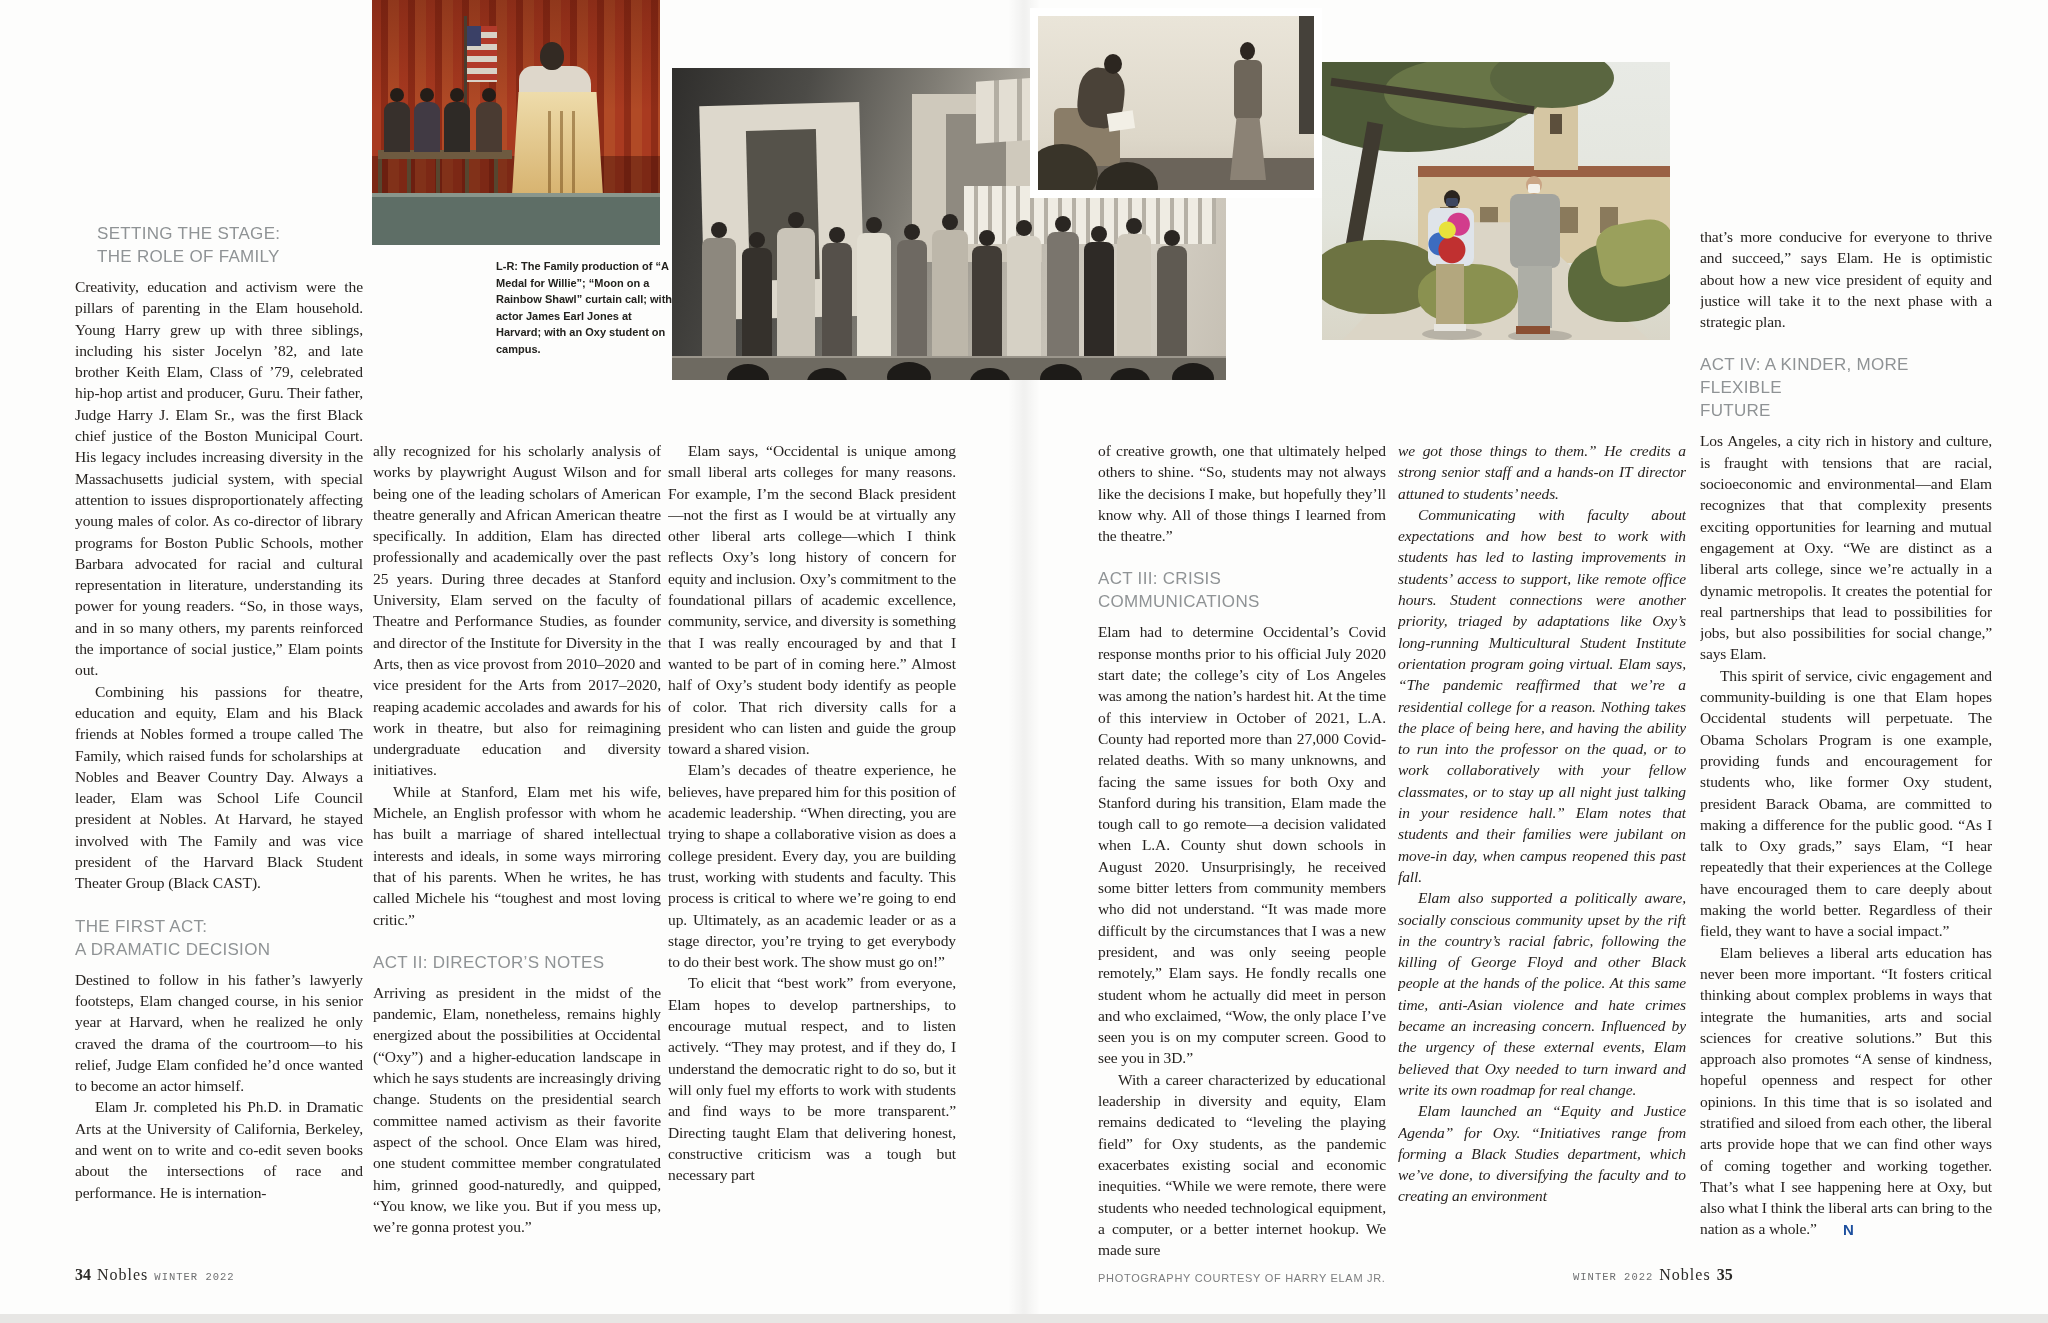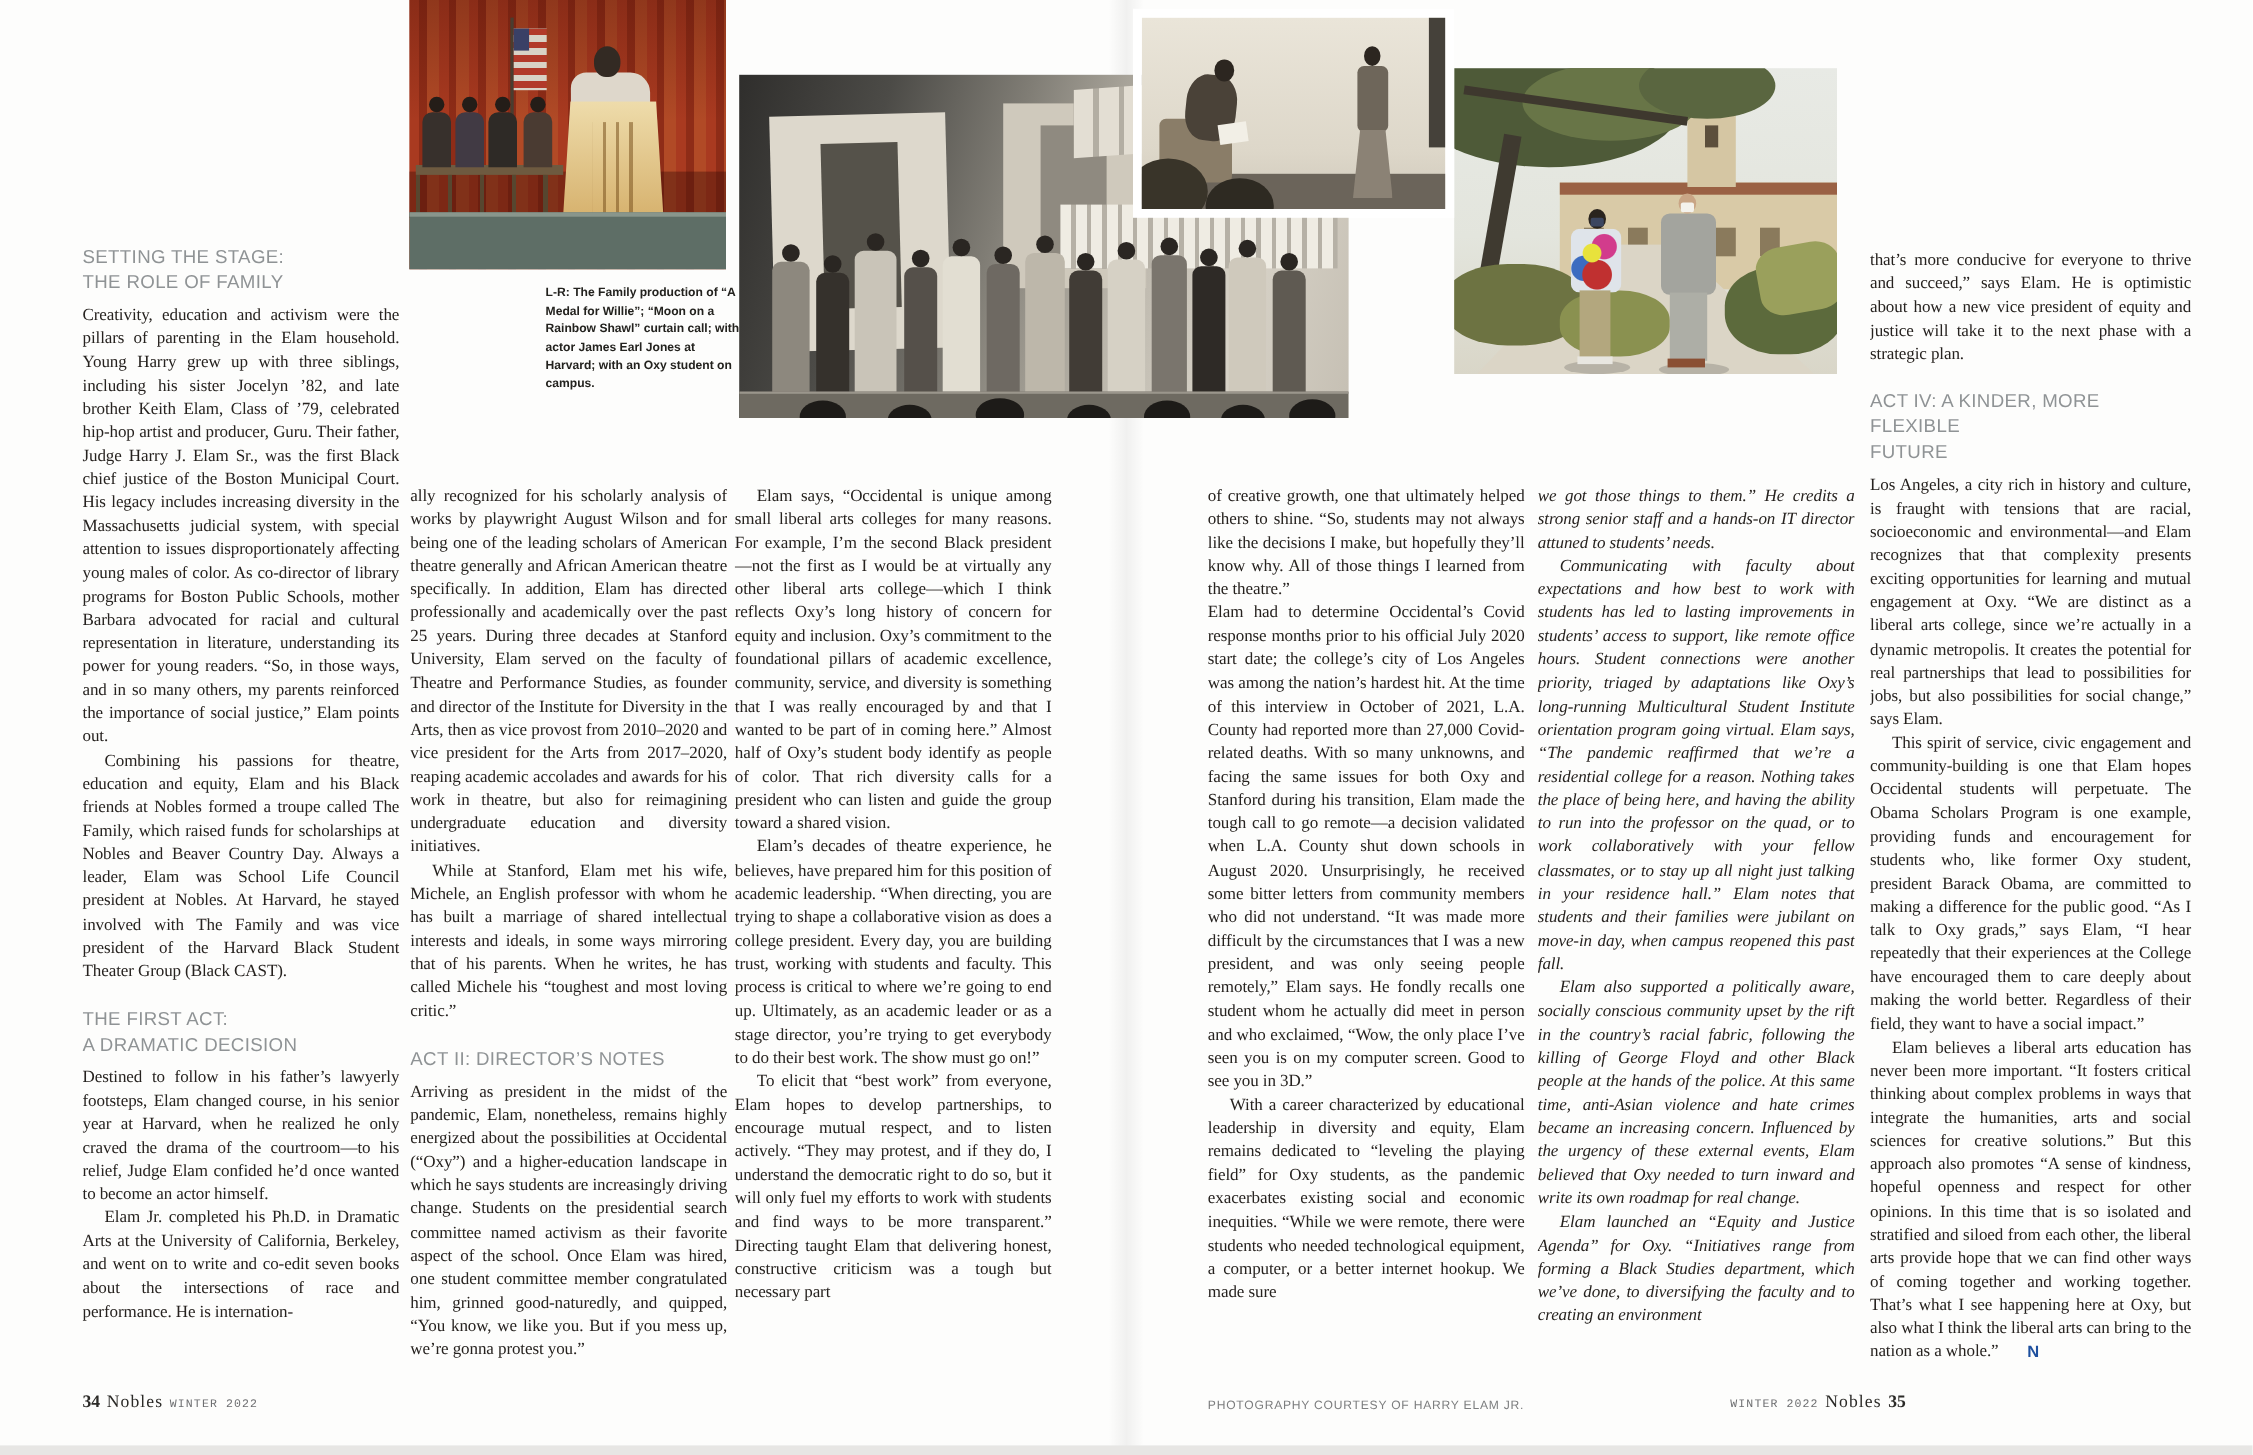--- a/index.html
+++ b/index.html
@@ -6,21 +6,21 @@
   .page{position:relative;width:2048px;height:1323px;background:#fdfdfc;overflow:hidden;
         font-family:"Liberation Serif","DejaVu Serif",serif;color:#26221f;}
   
   .col{position:absolute;width:288px;overflow:hidden;font-size:15.5px;line-height:21.3px;
        text-align:justify;letter-spacing:-0.1px;}
   .col p{margin:0;}
   .col p.ind{text-indent:20px;}
   h3.sec{font-family:"Liberation Sans","DejaVu Sans",sans-serif;font-weight:400;
          color:#8f9395;font-size:17px;line-height:23px;letter-spacing:0.3px;
          margin:21px 0 8px 0;text-align:left;}
-  h3.sec:first-child{margin-top:0;}
+  h3.sec:first-child{margin-top:0;margin-left:22px;}
   h3.sec span{display:block;}
   .endmark{display:inline-block;font-family:"Liberation Sans",sans-serif;font-weight:bold;
            color:#1d4f9e;font-size:15px;margin-left:6px;transform:translateY(1px);}
   
   .caption{position:absolute;left:496px;top:258px;width:180px;
            font-family:"Liberation Sans","DejaVu Sans",sans-serif;font-weight:bold;
            font-size:11px;line-height:16.6px;color:#23221e;text-align:left;}
   
   .folio{position:absolute;top:1266px;font-size:16px;color:#2b2a27;}
   .folio .num{font-weight:bold;}
@@ -260,20 +260,23 @@
   </div>
 
   <div class="col" style="left:668px;top:440px;height:820px;">
     <p class="ind">Elam says, “Occidental is unique among small liberal arts colleges for many reasons. For example, I’m the second Black president—not the first as I would be at virtually any other liberal arts college—which I think reflects Oxy’s long history of concern for equity and inclusion. Oxy’s commitment to the foundational pillars of academic excellence, community, service, and diversity is something that I was really encouraged by and that I wanted to be part of in coming here.” Almost half of Oxy’s student body identify as people of color. That rich diversity calls for a president who can listen and guide the group toward a shared vision.</p>
     <p class="ind">Elam’s decades of theatre experience, he believes, have prepared him for this position of academic leadership. “When directing, you are trying to shape a collaborative vision as does a college president. Every day, you are building trust, working with students and faculty. This process is critical to where we’re going to end up. Ultimately, as an academic leader or as a stage director, you’re trying to get everybody to do their best work. The show must go on!”</p>
     <p class="ind">To elicit that “best work” from everyone, Elam hopes to develop partnerships, to encourage mutual respect, and to listen actively. “They may protest, and if they do, I understand the democratic right to do so, but it will only fuel my efforts to work with students and find ways to be more transparent.” Directing taught Elam that delivering honest, constructive criticism was a tough but necessary part</p>
   </div>
 
   <div class="col" style="left:1098px;top:440px;height:820px;">
     <p>of creative growth, one that ultimately helped others to shine. “So, students may not always like the decisions I make, but hopefully they’ll know why. All of those things I learned from the theatre.”</p>
+    <h3 class="sec">
+      <span>ACT III: CRISIS COMMUNICATIONS</span>
+    </h3>
     <p>Elam had to determine Occidental’s Covid response months prior to his official July 2020 start date; the college’s city of Los Angeles was among the nation’s hardest hit. At the time of this interview in October of 2021, L.A. County had reported more than 27,000 Covid-related deaths. With so many unknowns, and facing the same issues for both Oxy and Stanford during his transition, Elam made the tough call to go remote—a decision validated when L.A. County shut down schools in August 2020. Unsurprisingly, he received some bitter letters from community members who did not understand. “It was made more difficult by the circumstances that I was a new president, and was only seeing people remotely,” Elam says. He fondly recalls one student whom he actually did meet in person and who exclaimed, “Wow, the only place I’ve seen you is on my computer screen. Good to see you in 3D.”</p>
     <p class="ind">With a career characterized by educational leadership in diversity and equity, Elam remains dedicated to “leveling the playing field” for Oxy students, as the pandemic exacerbates existing social and economic inequities. “While we were remote, there were students who needed technological equipment, a computer, or a better internet hookup. We made sure</p>
   </div>
 
   <div class="col" style="left:1398px;top:440px;height:820px;font-style:italic;">
     <p>we got those things to them.” He credits a strong senior staff and a hands-on IT director attuned to students’ needs.</p>
     <p class="ind">Communicating with faculty about expectations and how best to work with students has led to lasting improvements in students’ access to support, like remote office hours. Student connections were another priority, triaged by adaptations like Oxy’s long-running Multicultural Student Institute orientation program going virtual. Elam says, “The pandemic reaffirmed that we’re a residential college for a reason. Nothing takes the place of being here, and having the ability to run into the professor on the quad, or to work collaboratively with your fellow classmates, or to stay up all night just talking in your residence hall.” Elam notes that students and their families were jubilant on move-in day, when campus reopened this past fall.</p>
     <p class="ind">Elam also supported a politically aware, socially conscious community upset by the rift in the country’s racial fabric, following the killing of George Floyd and other Black people at the hands of the police. At this same time, anti-Asian violence and hate crimes became an increasing concern. Influenced by the urgency of these external events, Elam believed that Oxy needed to turn inward and write its own roadmap for real change.</p>
     <p class="ind">Elam launched an “Equity and Justice Agenda” for Oxy. “Initiatives range from forming a Black Studies department, which we’ve done, to diversifying the faculty and to creating an environment</p>
   </div>

